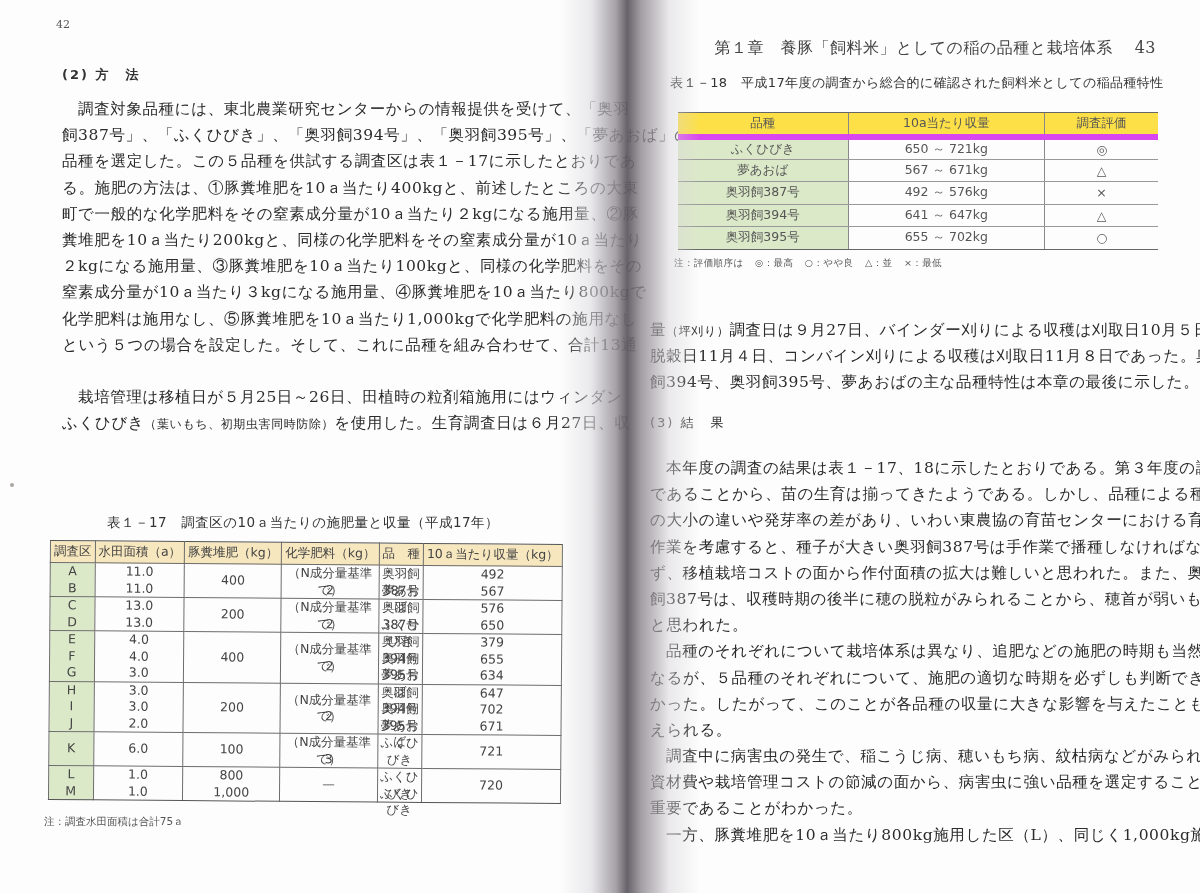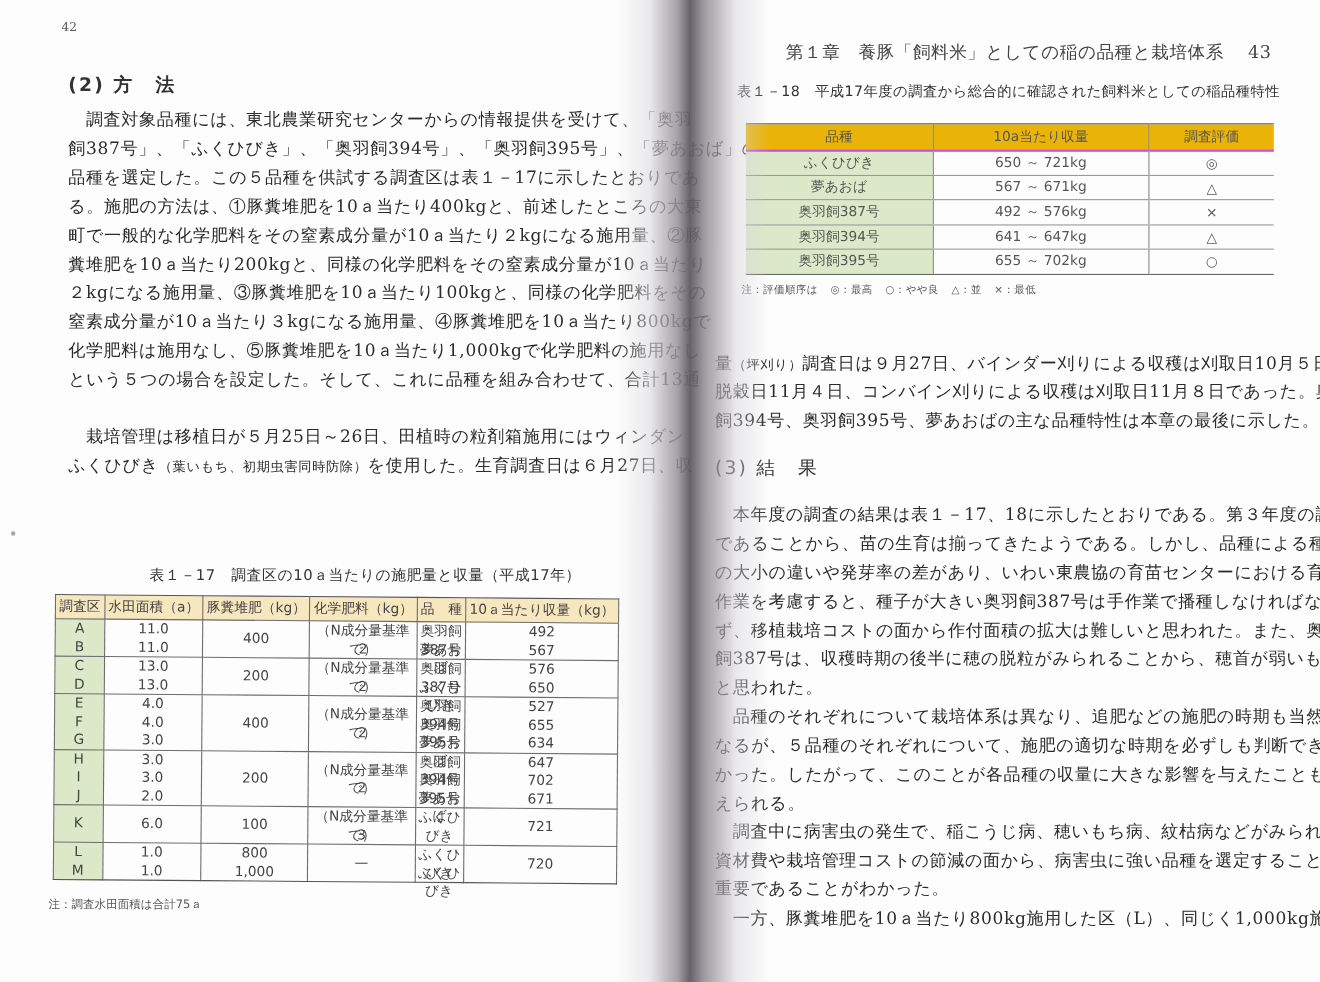--- a/index.html
+++ b/index.html
@@ -17,41 +17,41 @@
 
   .page { position: absolute; top: 0; height: 893px; }
   .page-left { left: 0; width: 600px; padding-left: 36px; }
   .page-right { left: 600px; width: 600px; }
 
   .folio { position: absolute; font-size: 11px; color: #555; }
   .folio-left { left: 56px; top: 18px; }
   .running-head { position: absolute; right: 44px; top: 38px; font-size: 16px; color: #444; letter-spacing: 0.5px; }
   .running-head .pg { margin-left: 22px; }
 
-  .heading { position: absolute; font-size: 17px; font-weight: bold; font-family: "DejaVu Sans", "Liberation Sans", sans-serif; color: #333; letter-spacing: 2px; }
+  .heading { position: absolute; font-size: 13px; font-weight: bold; font-family: "DejaVu Sans", "Liberation Sans", sans-serif; color: #333; letter-spacing: 2px; }
 
   .para { position: absolute; font-size: 15.5px; line-height: 26.2px; color: #2b2b2b; letter-spacing: 0.6px; white-space: nowrap; }
   .para .line { display: block; height: 26.2px; }
   .small { font-size: 12px; }
 
   
-  .t17-caption { position: absolute; left: 136px; top: 514px; font-family: "DejaVu Sans", "Liberation Sans", sans-serif; font-size: 13.5px; color: #333; letter-spacing: 0.5px; }
+  .t17-caption { position: absolute; left: 107px; top: 514px; font-family: "DejaVu Sans", "Liberation Sans", sans-serif; font-size: 13.5px; color: #333; letter-spacing: 0.5px; }
   .t17 { position: absolute; left: 50px; top: 540px; width: 512px; border-collapse: collapse; font-family: "DejaVu Sans", "Liberation Sans", sans-serif; font-size: 12.5px; color: #444; transform: rotate(0.45deg); transform-origin: left top; }
   .t17 th { background: #f7e7bf; font-weight: normal; height: 22px; border: 1px solid #6d6d6d; border-top: 1.5px solid #555; padding: 0 3px; white-space: nowrap; color: #444; }
   .t17 td { border-left: 1px solid #6d6d6d; border-right: 1px solid #6d6d6d; text-align: center; vertical-align: middle; padding: 0; line-height: 16.5px; }
   .t17 td.plot { background: #dce9c9; width: 50px; }
   .t17 tr.grp-end td { border-bottom: 1px solid #6d6d6d; }
   .t17 tr.last td { border-bottom: 1.5px solid #555; }
   .t17 .stack span { display: block; height: 16.5px; }
   .t17-note { position: absolute; left: 44px; top: 815px; font-family: "DejaVu Sans", "Liberation Sans", sans-serif; font-size: 10.5px; color: #555; }
 
   
   .t18-caption { position: absolute; left: 70px; top: 74px; font-family: "DejaVu Sans", "Liberation Sans", sans-serif; font-size: 13px; color: #333; letter-spacing: 0.4px; }
   .t18 { position: absolute; left: 78px; top: 112px; width: 480px; border-collapse: collapse; font-family: "DejaVu Sans", "Liberation Sans", sans-serif; font-size: 12.5px; color: #555; }
-  .t18 th { background: #eab308; font-weight: normal; height: 24px; border-top: 1.5px solid #666; border-bottom: 2px solid #d946ef; color: #555; }
+  .t18 th { background: #fde047; font-weight: normal; height: 24px; border-top: 1.5px solid #666; border-bottom: 6px solid #d946ef; color: #555; }
   .t18 th + th, .t18 td + td { border-left: 1px solid #888; }
   .t18 td { height: 22.5px; text-align: center; border-bottom: 1px solid #999; }
   .t18 td.variety { background: #dce9c9; width: 170px; }
   .t18 tr:last-child td { border-bottom: 1.5px solid #666; }
   .t18-note { position: absolute; left: 74px; top: 257px; font-family: "DejaVu Sans", "Liberation Sans", sans-serif; font-size: 9.5px; color: #555; letter-spacing: 0.4px; }
   .t18-note span { margin-right: 8px; }
 
   .speck { position: absolute; left: 10px; top: 483px; width: 4px; height: 4px; border-radius: 50%; background: #a9a6a0; }
 </style>
 </head>
@@ -162,21 +162,21 @@
           <td class="stack">
               <span>（N成分量基準で）</span>
               <span>2</span>
             </td>
           <td class="stack">
               <span>奥羽飼394号</span>
               <span>奥羽飼395号</span>
               <span>夢あおば</span>
             </td>
           <td class="stack">
-              <span>527</span>
+              <span>379</span>
               <span>655</span>
               <span>634</span>
             </td>
         </tr>
 
         <tr class="grp-end">
           <td class="plot stack">
               <span>H</span>
               <span>I</span>
               <span>J</span>

